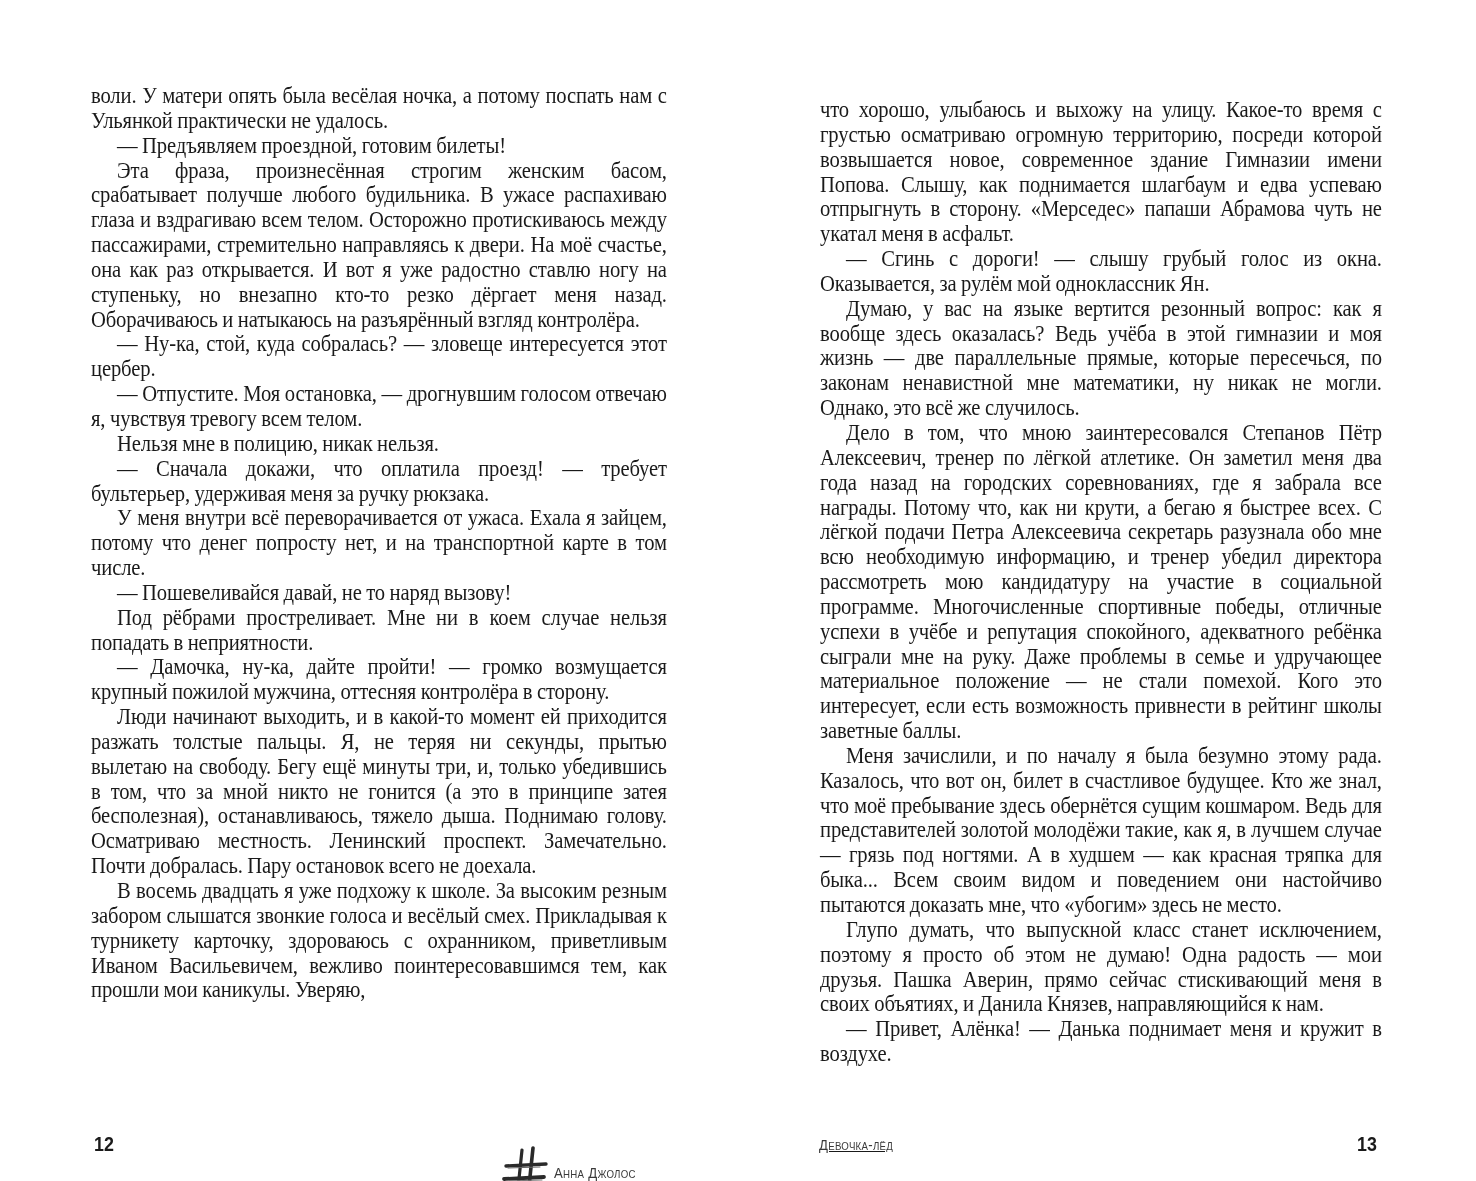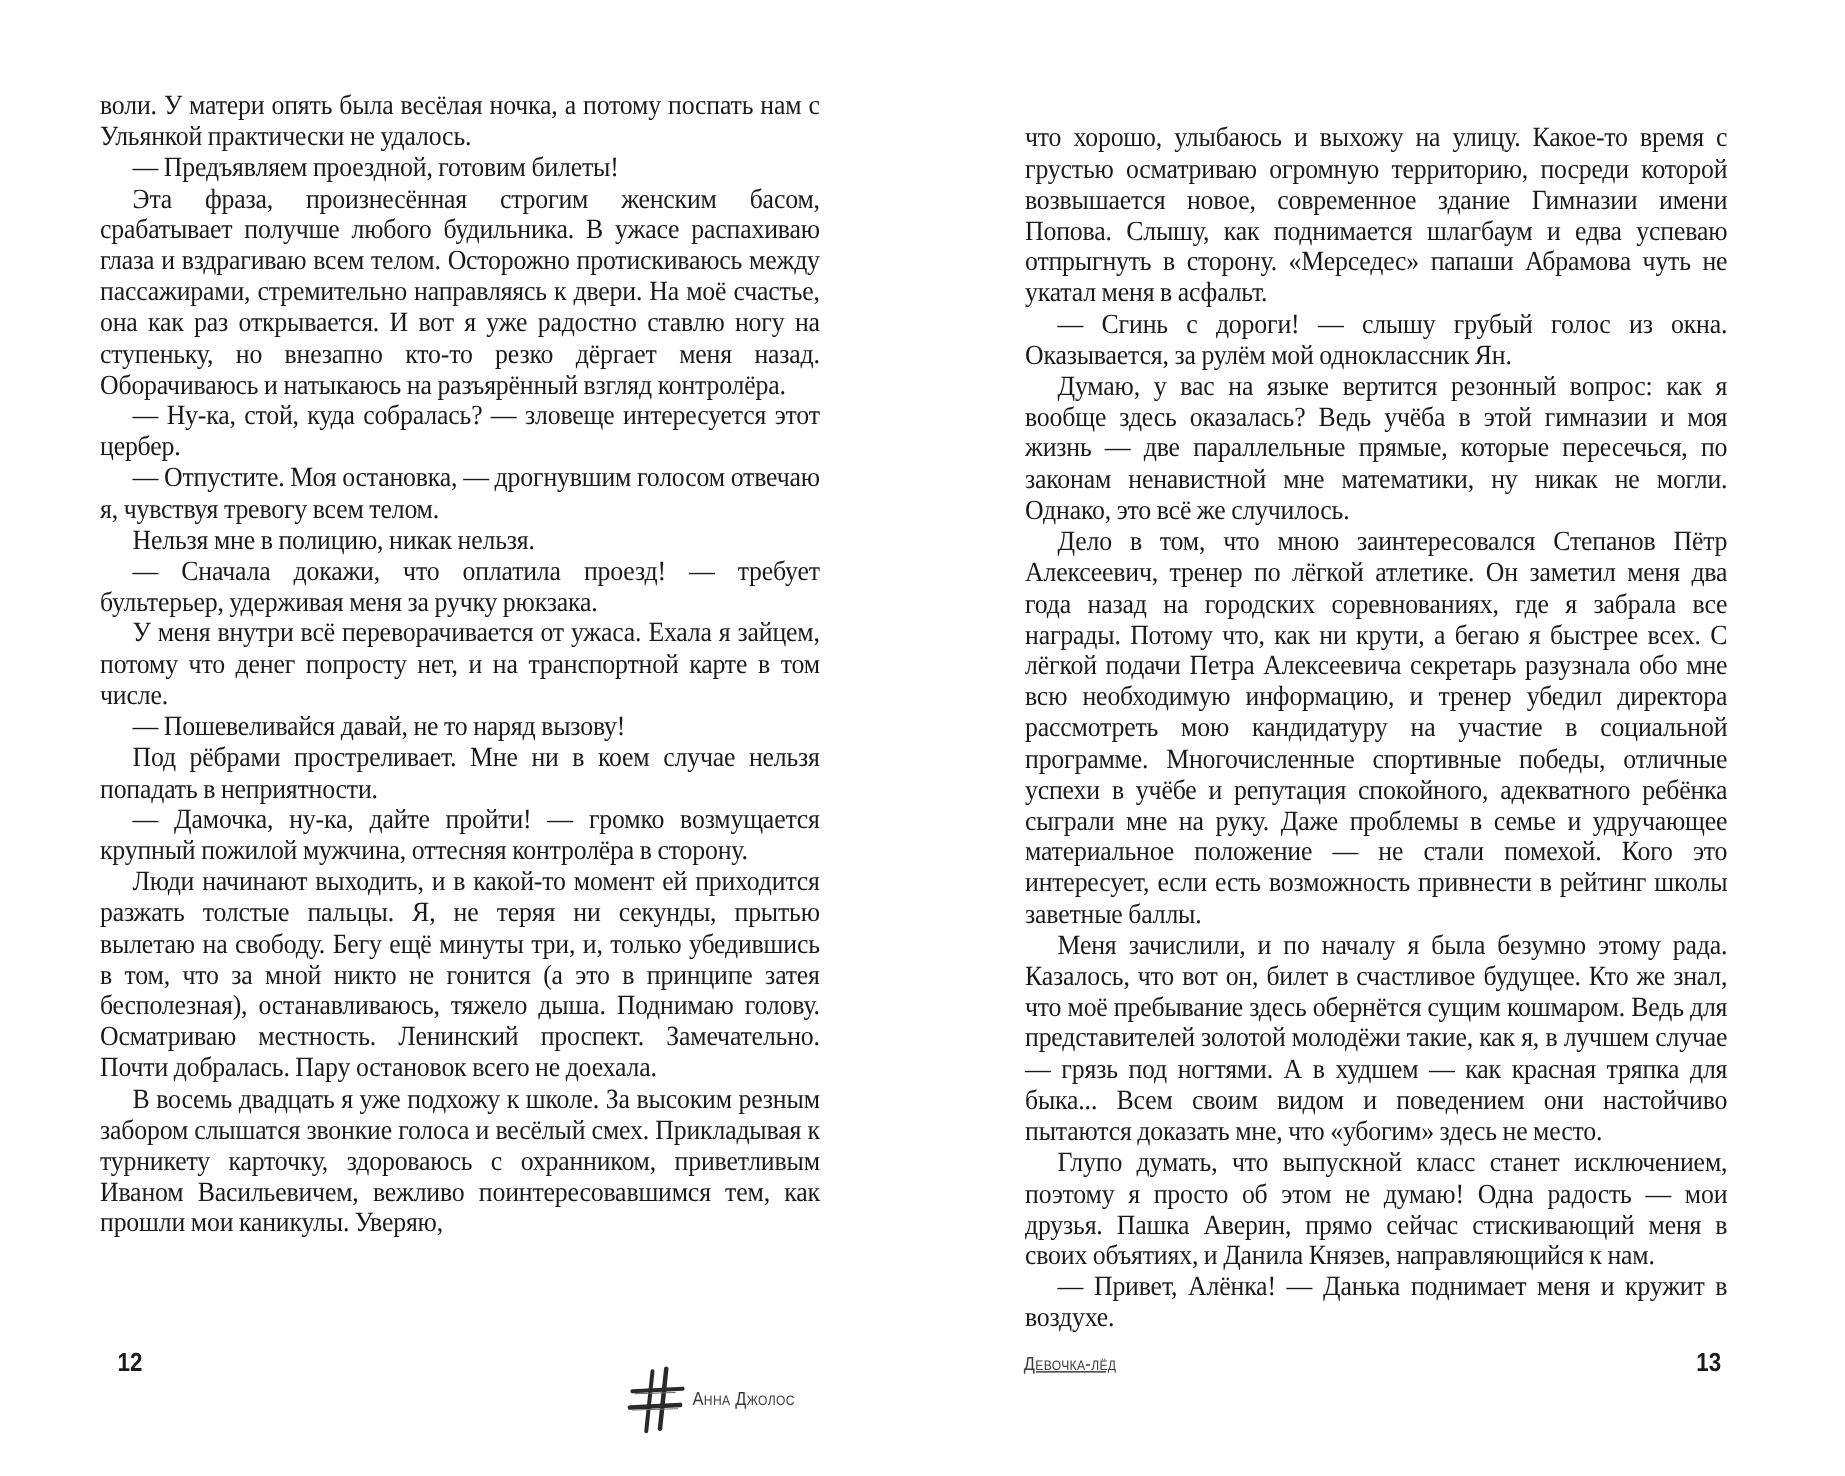--- a/index.html
+++ b/index.html
@@ -4,40 +4,40 @@
   <style>
     html, body { margin: 0; padding: 0; background: #ffffff; }
     body {
       width: 1476px; height: 1181px; position: relative; overflow: hidden;
       color: #1a1a1a;
     }
     .page {
       position: absolute; top: 72px;
       width: 576px;
     }
-    .page-left { left: 80px; }
+    .page-left { left: 91px; margin-top: 12px; }
     .page-right { left: 820px; width: 562px; margin-top: 26px; }
     .text p {
       margin: 0;
       font-family: "Liberation Serif", "DejaVu Serif", serif;
       font-size: 22.2px;
       line-height: 24.85px;
       text-align: justify;
       text-align-last: left;
       text-indent: 28px;
       hyphens: manual;
       letter-spacing: -0.15px;
       word-spacing: -0.5px;
       transform: scaleX(0.93);
       transform-origin: left top;
       width: 107.5%;
     }
     .text p.noindent { text-indent: 0; }
     .footer {
-      position: absolute; top: 1076px; height: 30px;
+      position: absolute; top: 1129px; height: 30px;
       display: flex; align-items: center;
       font-family: "Liberation Sans", "DejaVu Sans", sans-serif;
       text-align: center;
     }
     .folio {
       font-size: 21px; font-weight: bold; color: #1a1a1a;
       transform: scaleX(0.85); transform-origin: left center;
     }
     .running-head {
       font-size: 15px; color: #3a3a3a; font-variant: small-caps;

